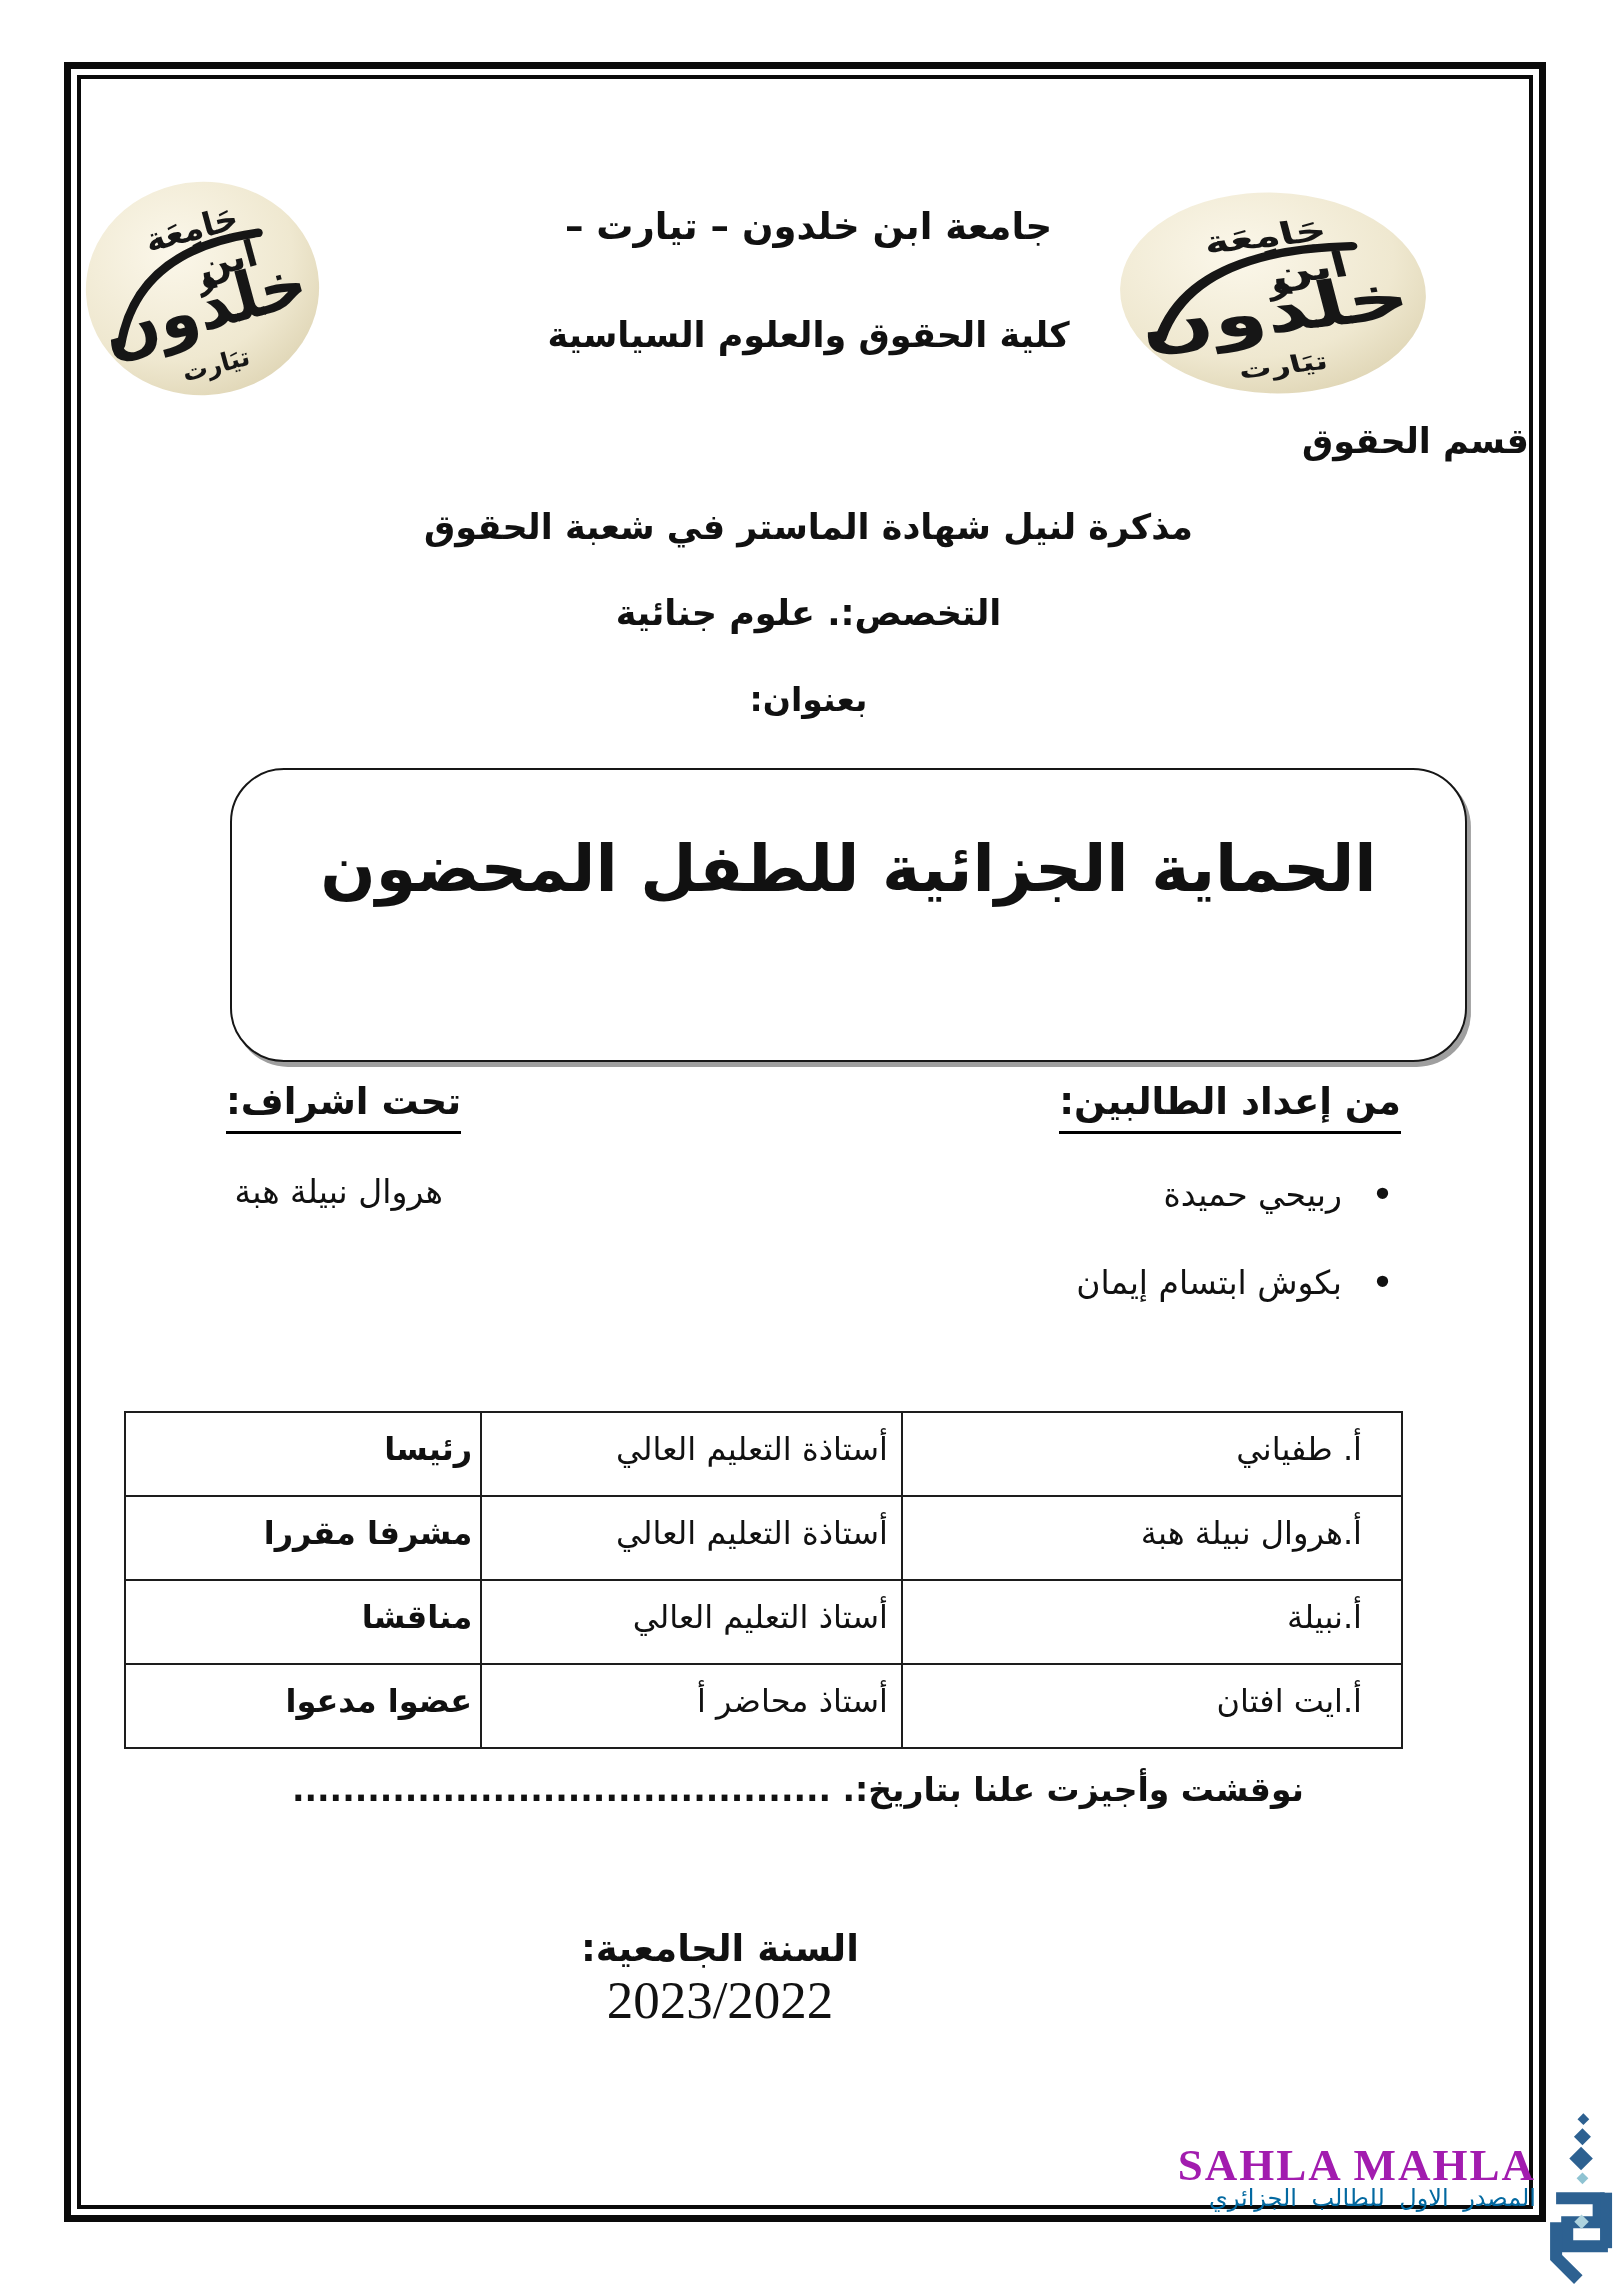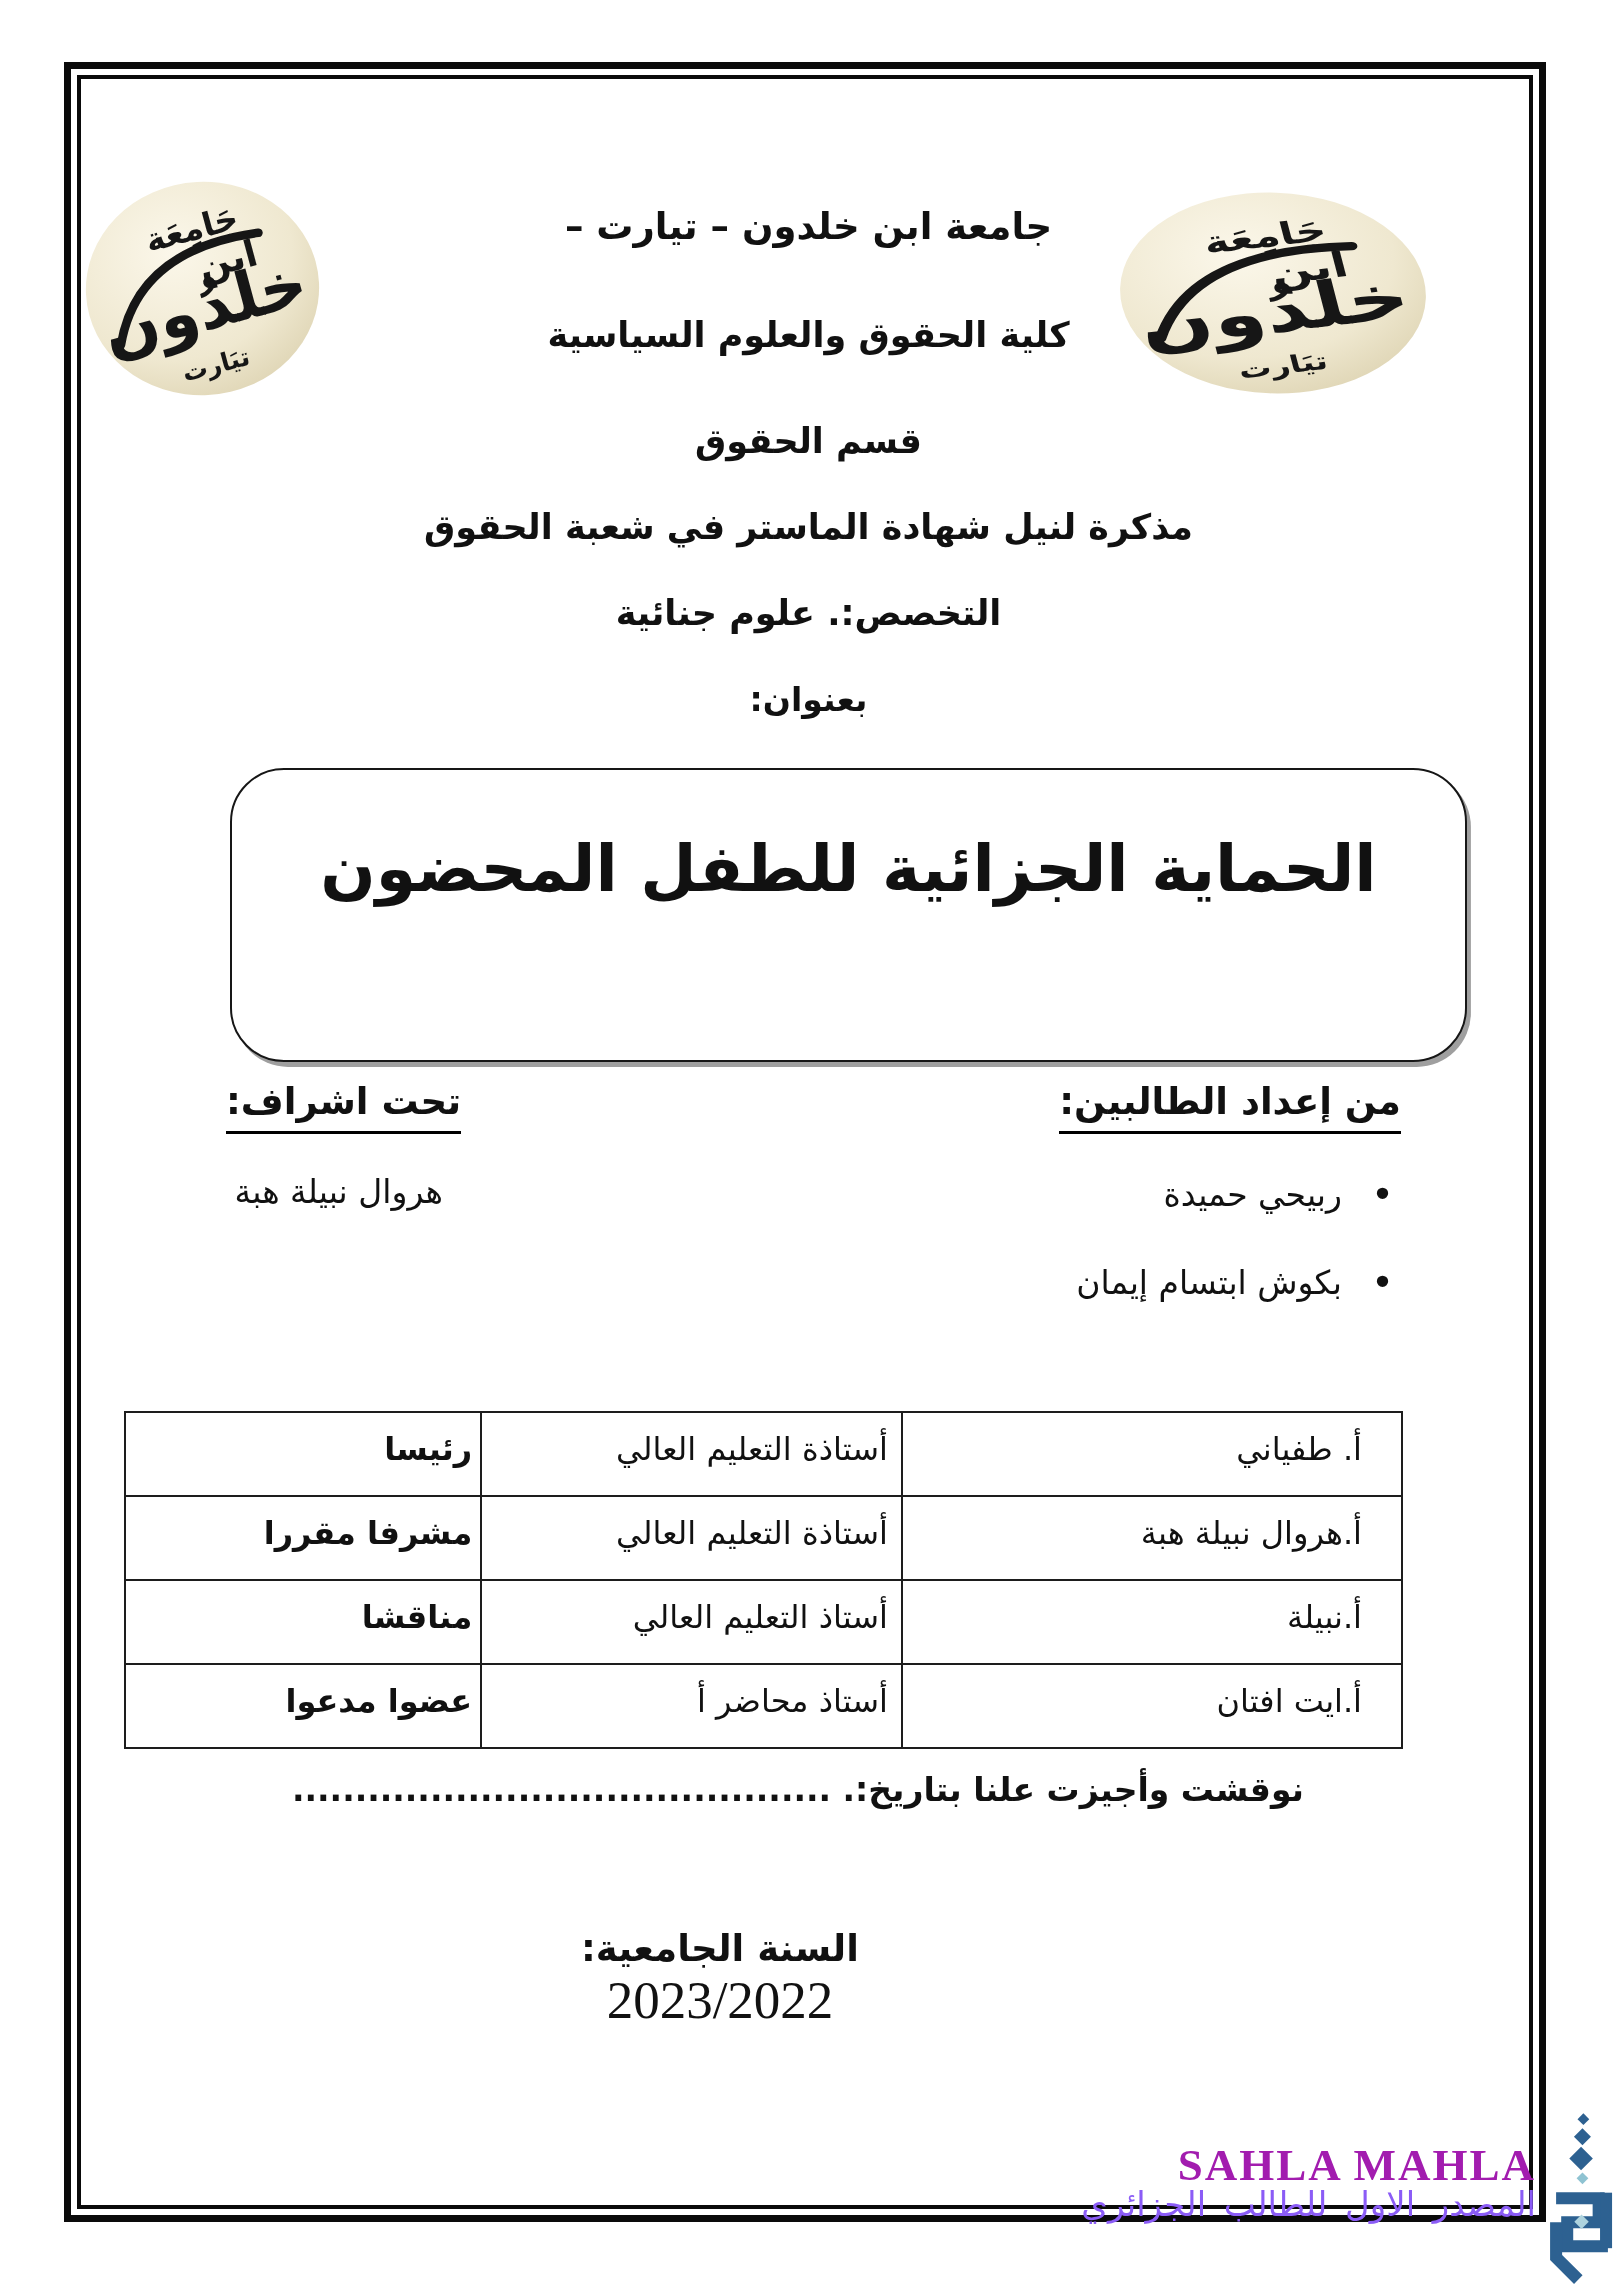--- a/index.html
+++ b/index.html
@@ -15,21 +15,21 @@
   .seal{position:absolute;z-index:2;}
   .seal svg{width:100%;height:100%;display:block;}
   .seal-left{left:82px;top:178px;width:241px;height:221px;transform:rotate(-3deg);}
   .seal-right{left:1115px;top:189px;width:316px;height:208px;transform:rotate(2deg);}
 
   
   .hline{position:absolute;left:88px;width:1441px;text-align:center;
          font-weight:700;z-index:2;line-height:1.35;}
   .h1{top:202px;font-size:37px;}
   .h2{top:312px;font-size:35px;}
-  .h3{top:418px;font-size:35px;}
+  .h3{top:418px;font-size:35px;text-align:right;}
   .h4{top:504px;font-size:35px;}
   .h5{top:590px;font-size:35px;}
   .h6{top:678px;font-size:33px;}
 
   
   .title-box{position:absolute;left:230px;top:768px;width:1237px;height:294px;
              border:2.9px solid #161616;border-radius:54px;background:#fff;
              box-shadow:3.9px 4.9px 0 #9f9f9f;z-index:2;box-sizing:border-box;}
   .title-text{margin-top:61px;text-align:center;font-size:65px;font-weight:700;
               letter-spacing:-1px;}
@@ -59,22 +59,22 @@
   .discussion{position:absolute;top:1770px;right:317px;font-size:33px;font-weight:700;z-index:2;}
   .year-line{position:absolute;top:1927px;left:470px;width:500px;text-align:center;z-index:2;}
   .year-line .lbl{font-size:37px;font-weight:700;margin-top:16px;}
   .year-line .yr{font-family:"Liberation Serif","DejaVu Serif",serif;font-size:53px;
                  font-weight:400;vertical-align:-3.9px;}
 
   
   .wm-brand{position:absolute;top:2139px;right:85px;z-index:6;
             font-family:"Liberation Serif","DejaVu Serif",serif;font-weight:700;
             font-size:45px;letter-spacing:2px;color:#a21caf;direction:ltr;}
-  .wm-tagline{position:absolute;top:2184px;right:85px;z-index:6;font-size:34px;
-              color:#8b5cf6;word-spacing:6.9px;}
+  .wm-tagline{position:absolute;top:2184px;right:85px;z-index:6;font-size:24px;
+              color:#0369a1;word-spacing:6.9px;}
   .wm-logo{position:absolute;left:1545px;top:2113px;width:74px;height:176px;z-index:6;}
   .wm-logo svg{width:100%;height:100%;display:block;}
 </style>
 </head>
 <body>
 
 <div class="frame">
   <div class="frame-inner"></div>
 </div>
 

